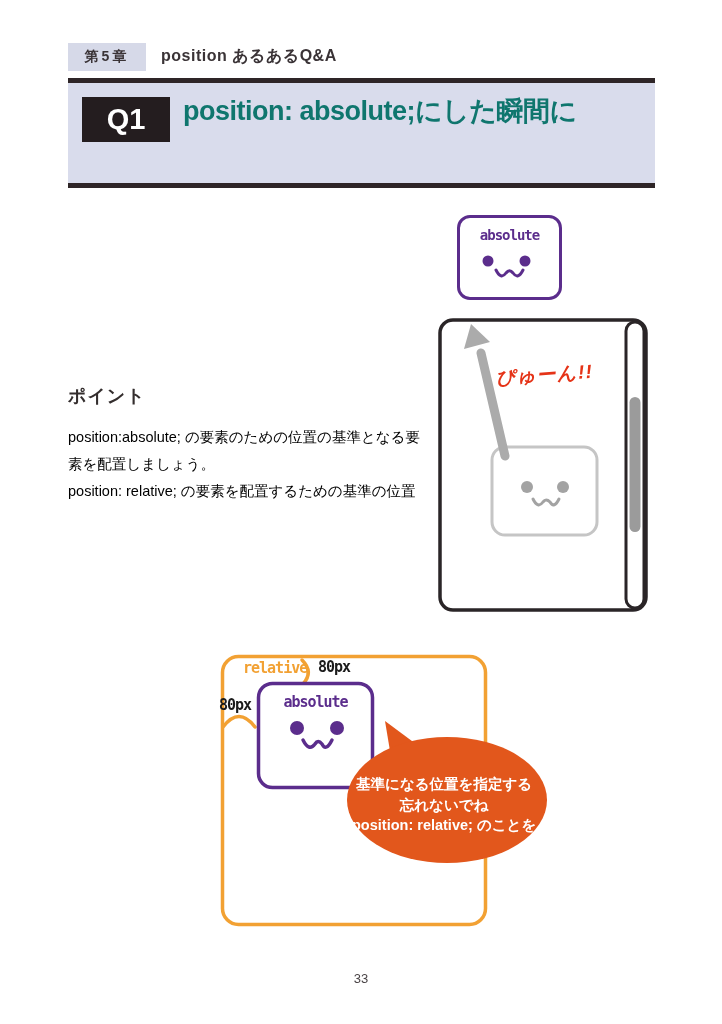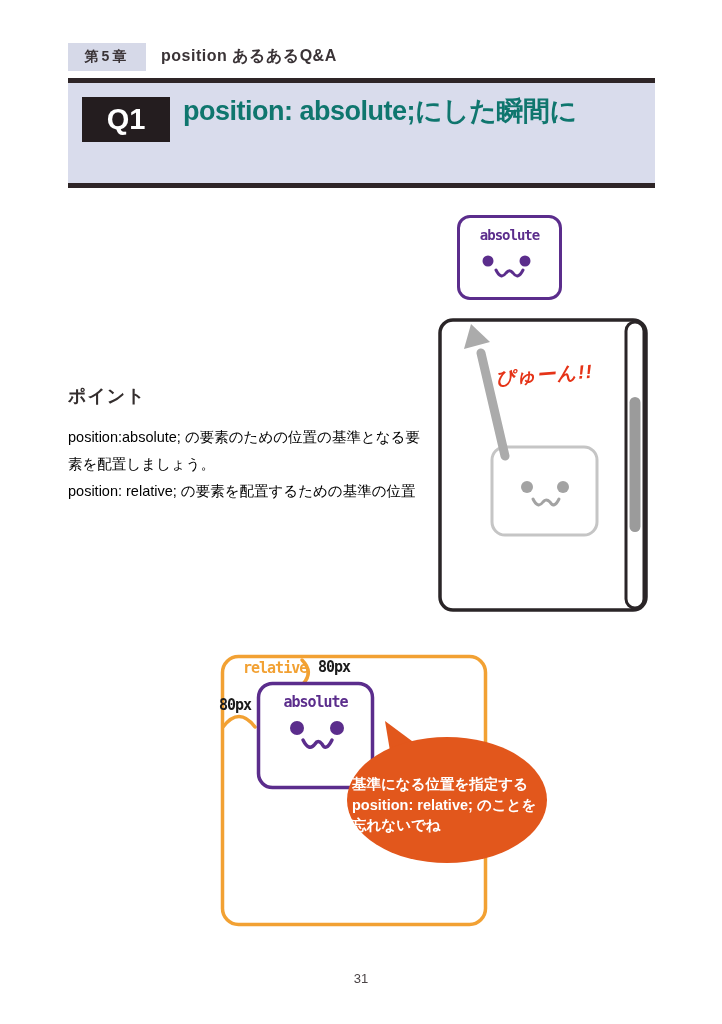--- a/index.html
+++ b/index.html
@@ -44,21 +44,21 @@
   .bottom-fig{position:absolute;left:215px;top:650px;}
   .relative-label{position:absolute;left:231px;top:659px;color:#f2a133;font-family:"DejaVu Sans Mono",monospace;
         font-weight:bold;font-size:15px;letter-spacing:-1px;margin-left:12px;}
   .offset-top{position:absolute;left:318px;top:658px;color:#1c1c1c;font-family:"DejaVu Sans Mono",monospace;
         font-weight:bold;font-size:15px;letter-spacing:-1px;}
   .offset-left{position:absolute;left:219px;top:696px;color:#1c1c1c;font-family:"DejaVu Sans Mono",monospace;
         font-weight:bold;font-size:15px;letter-spacing:-1px;}
   .abs-label-bottom{position:absolute;left:258px;top:693px;width:115px;text-align:center;color:#5b2d8c;
         font-family:"DejaVu Sans Mono",monospace;font-weight:bold;font-size:15px;letter-spacing:-1px;}
   .bubble-text{position:absolute;left:352px;top:774px;color:#ffffff;font-weight:bold;font-size:14.5px;
-        line-height:20.5px;white-space:nowrap;}
+        line-height:20.5px;white-space:nowrap;text-align:center;}
 
   .page-number{position:absolute;left:0;top:971px;width:722px;text-align:center;font-size:13px;color:#4a4446;}
 </style>
 </head>
 <body>
 
 <div class="page">
 
   <div class="chapter-badge">第5章</div>
   <div class="chapter-title">position あるあるQ&amp;A</div>
@@ -120,18 +120,18 @@
       <polygon points="170,71 177,113 205,97" fill="#e2571c"></polygon>
       <ellipse cx="232" cy="150" rx="100" ry="63" fill="#e2571c"></ellipse>
     </g>
   </svg>
   <div class="relative-label">relative</div>
   <div class="offset-top">80px</div>
   <div class="offset-left">80px</div>
   <div class="abs-label-bottom">absolute</div>
   <div class="bubble-text">
     <div>基準になる位置を指定する</div>
+    <div>忘れないでね</div>
     <div>position: relative; のことを</div>
-    <div>忘れないでね</div>
   </div>
 
-  <div class="page-number">31</div>
+  <div class="page-number">33</div>
 </div>
 
 </body></html>

